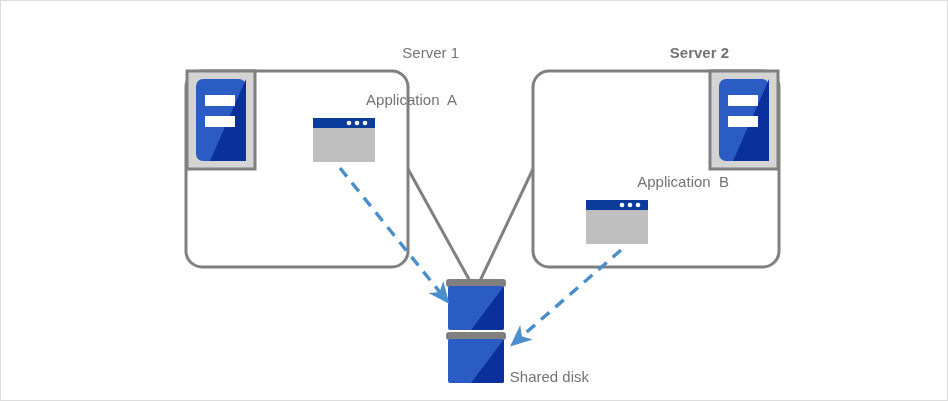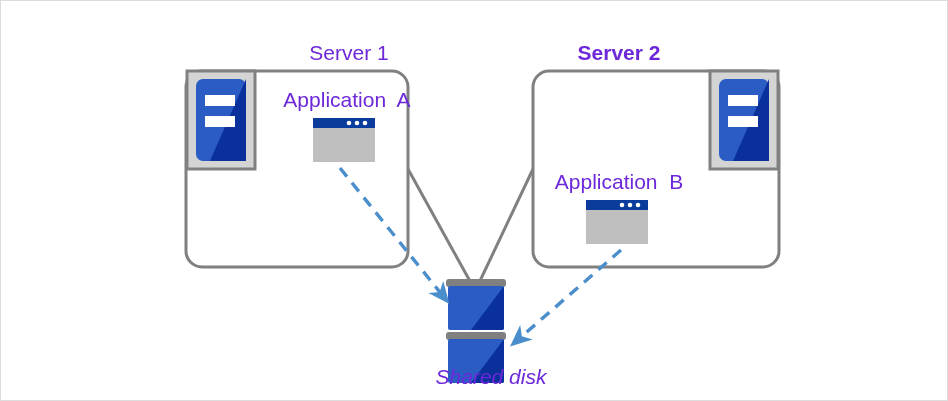--- a/index.html
+++ b/index.html
@@ -19,33 +19,33 @@
   }
   #diagram-svg {
     position: absolute;
     left: 0;
     top: 0;
     width: 948px;
     height: 401px;
   }
   .node-label {
     position: absolute;
-    color: #6d28d9;
+    color: #737373;
     font-family: "Liberation Sans", sans-serif;
-    font-size: 21px;
+    font-size: 15px;
     line-height: 22px;
     white-space: pre;
-    text-align: center;
+    text-align: right;
     user-select: none;
   }
   #server1-title { left: 238px; top: 41px; width: 220px; }
   #server2-title { left: 508px; top: 41px; width: 220px; font-weight: bold; }
   #app-a-label   { left: 236px; top: 88px; width: 220px; }
   #app-b-label   { left: 508px; top: 170px; width: 220px; }
-  #disk-label    { left: 380px; top: 365px; width: 220px; font-style: italic; }
+  #disk-label    { left: 368px; top: 365px; width: 220px; }
 </style>
 </head>
 <body>
 
 <div id="canvas">
 
   <svg id="diagram-svg" viewBox="0 0 948 401">
     <defs>
 
       <marker id="blue-arrow" viewBox="0 0 12 12" refX="9" refY="6" markerWidth="7" markerHeight="7" orient="auto-start-reverse">

